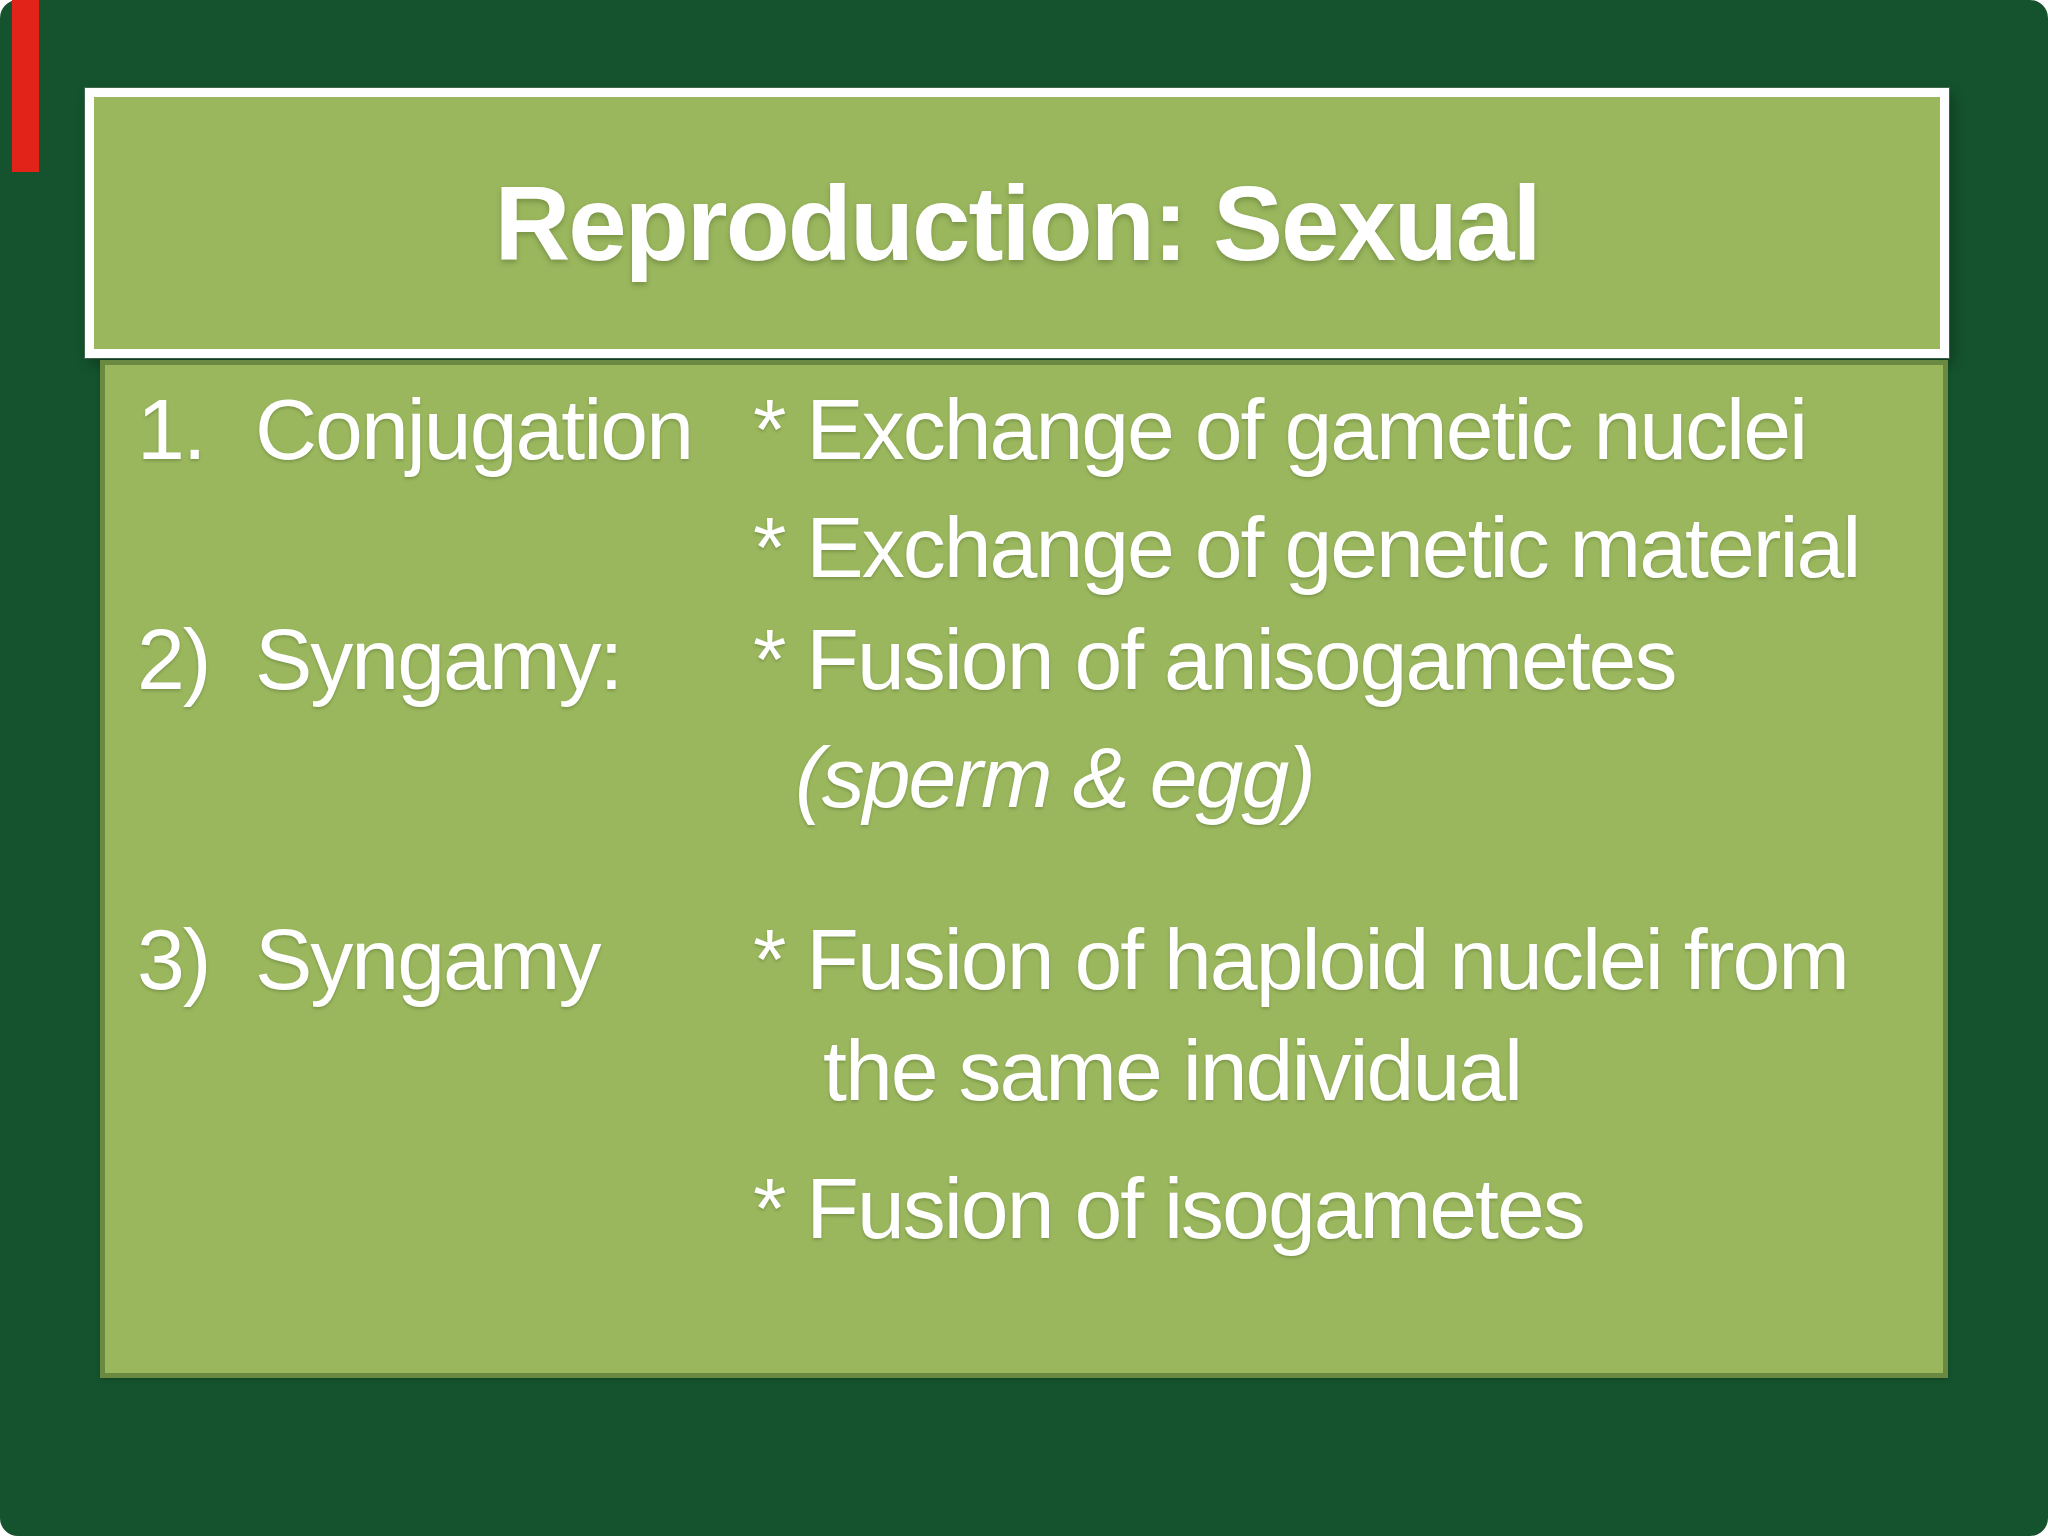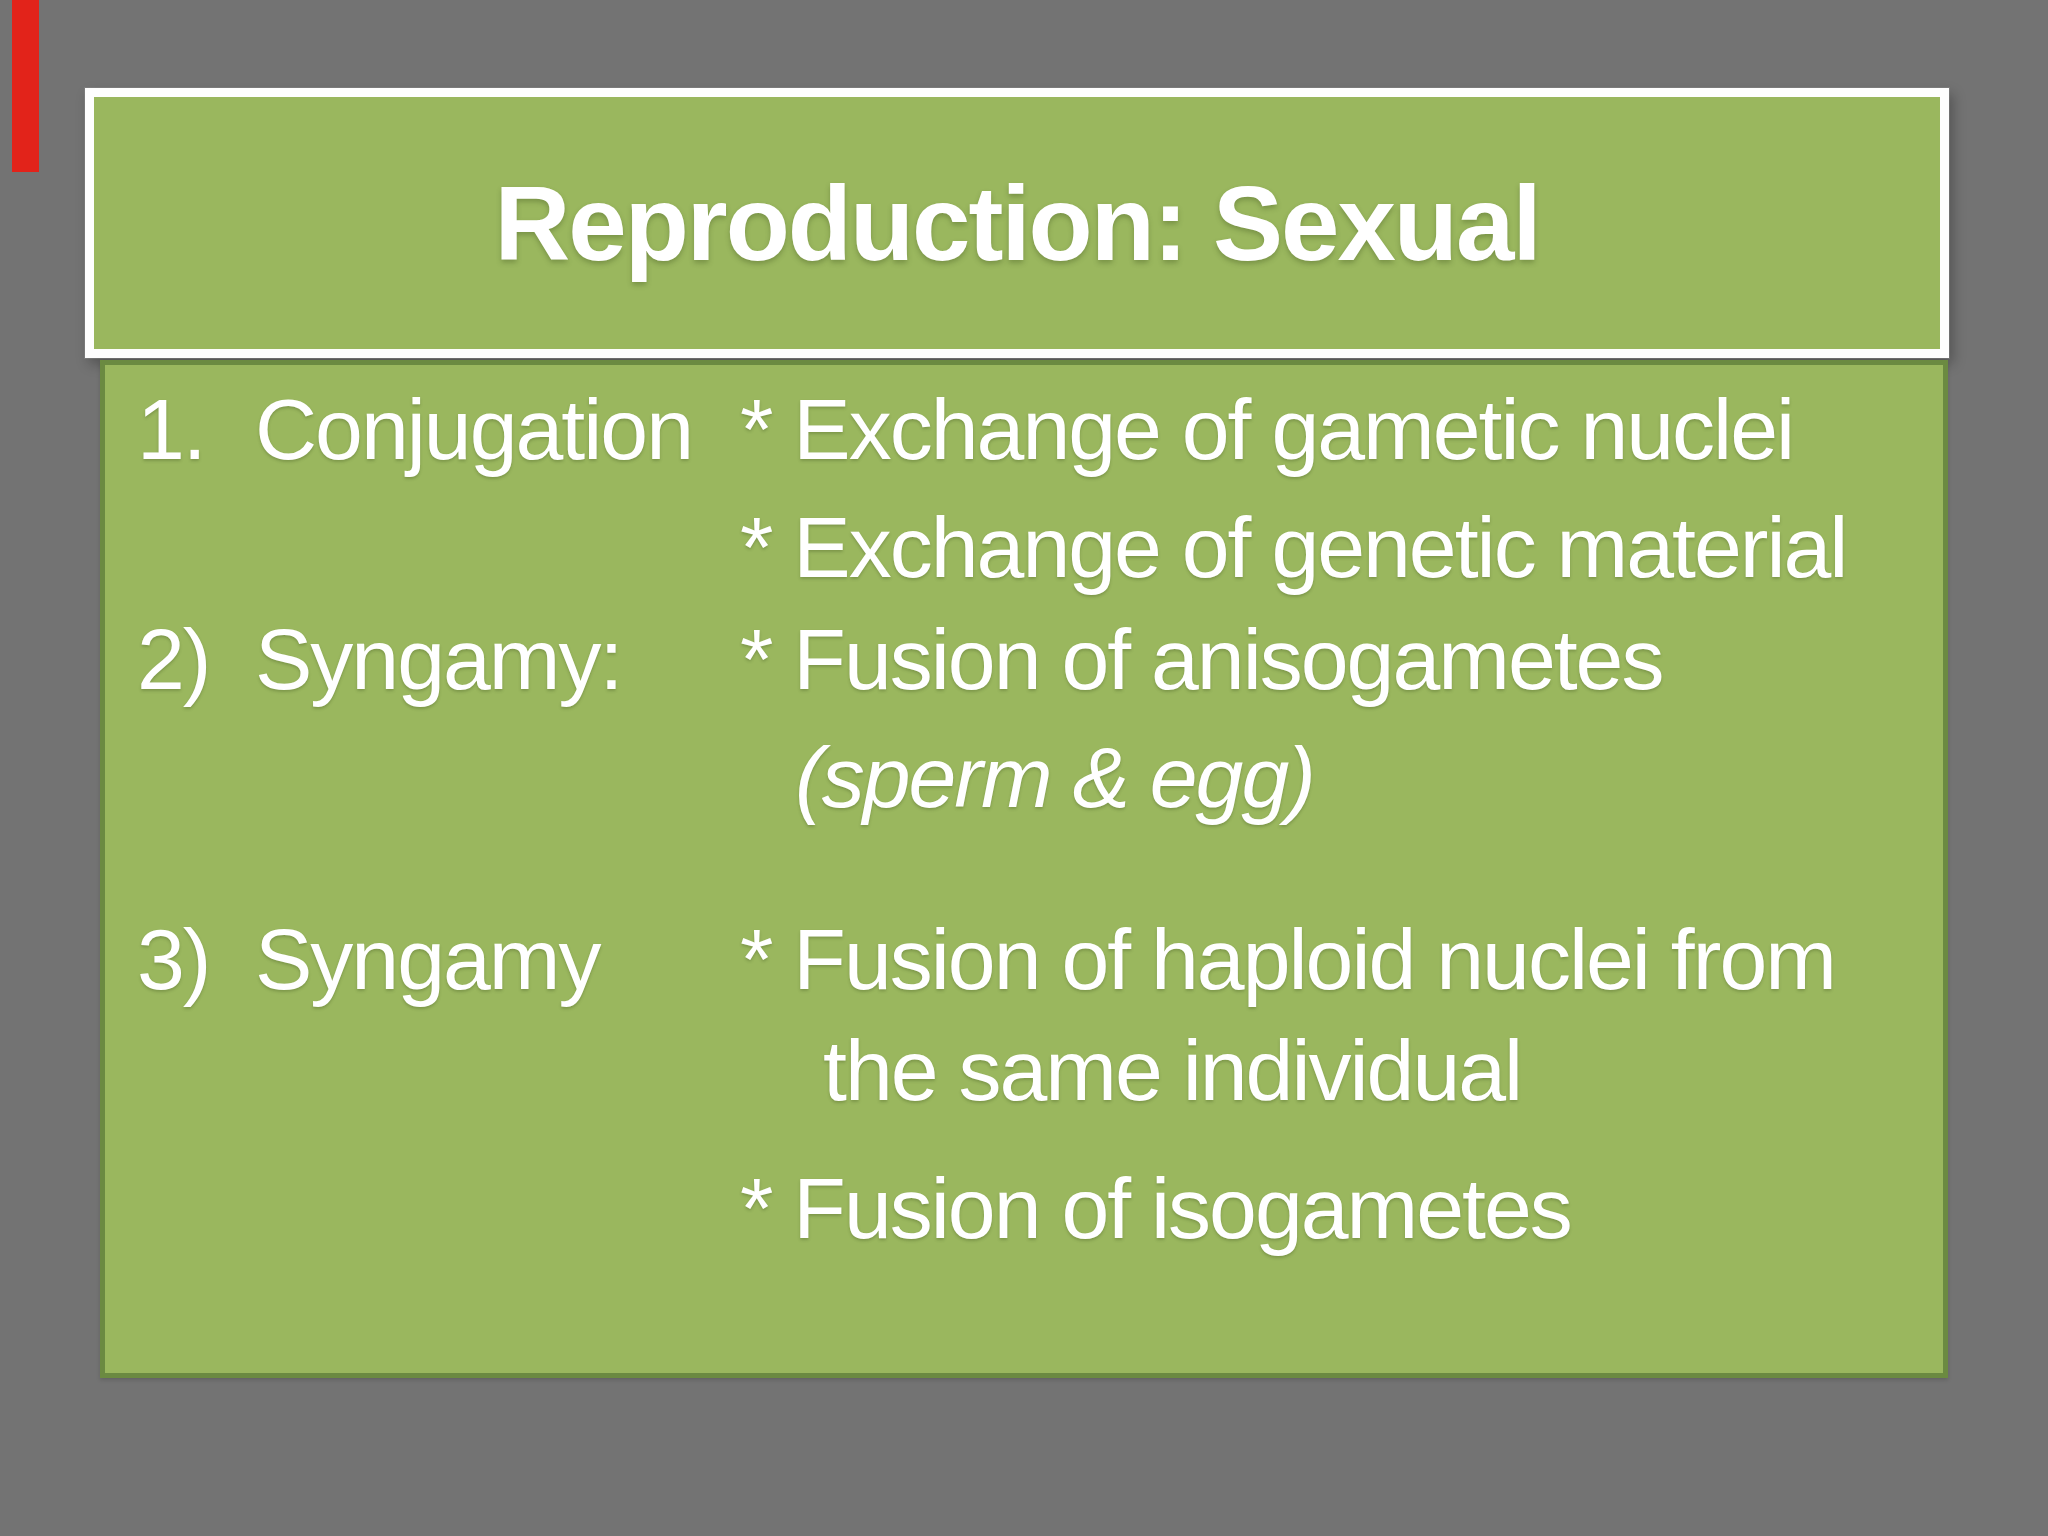--- a/index.html
+++ b/index.html
@@ -3,21 +3,21 @@
 <meta charset="utf-8">
 <style>
   html, body { margin: 0; padding: 0; }
   body {
     width: 2048px; height: 1536px;
     background: #ffffff;
     font-family: "Liberation Sans", sans-serif;
     overflow: hidden;
     position: relative;
   }
-  .slide { position: absolute; inset: 0; background: #737373; }
+  .slide { position: absolute; inset: 0; background: #14532d; border-radius: 18px; }
 
   .accent-bar {
     position: absolute;
     left: 12px; top: 0;
     width: 27px; height: 172px;
     background: #e2231a;
   }
 
   .title-box {
     position: absolute;
@@ -56,21 +56,21 @@
     color: #ffffff;
     font-size: 86px;
     letter-spacing: -2px;
     line-height: 1.1;
     white-space: nowrap;
     text-shadow: 0 2px 3px rgba(60,80,30,0.30);
   }
   .line span { position: absolute; top: 0; }
   .num   { left: 32px; }
   .label { left: 150px; text-align: right; }
-  .desc  { left: 635px; }
+  .desc  { left: 648px; }
 
   .t1 { top: 17px;  }
   .t2 { top: 135px; padding-left: 48px; }
   .t3 { top: 247px; }
   .t4 { top: 365px; font-style: italic; }
   .t5 { top: 547px; }
   .t6 { top: 658px; }
   .t7 { top: 796px; }
 
   .indent-paren  .desc { left: 690px; }

